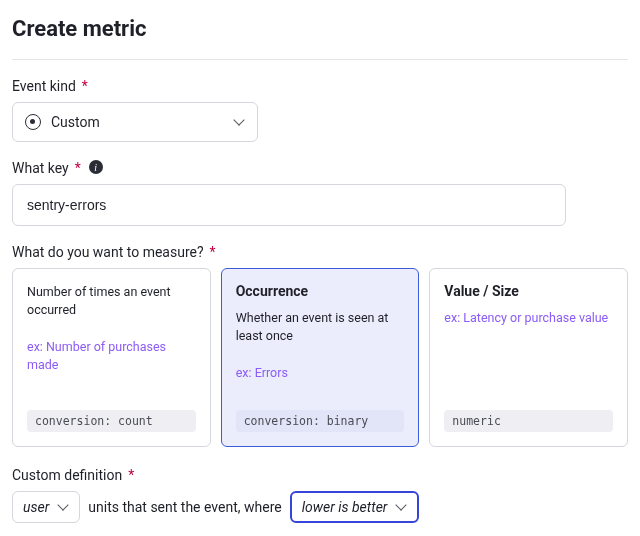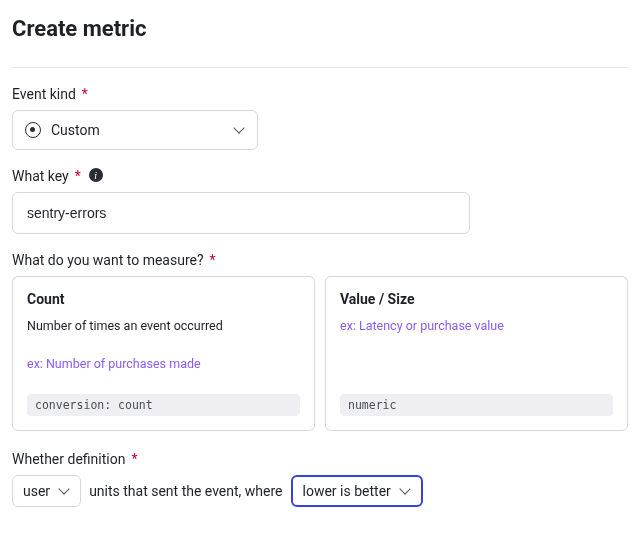--- a/index.html
+++ b/index.html
@@ -8,21 +8,21 @@
     background: #fff;
     color: #1f2028;
     width: 640px;
     height: 536px;
     overflow: hidden;
     padding: 16px 12px 0 12px;
   }
   h1 {
     font-size: 22px;
     font-weight: 700;
-    margin-bottom: 26px;
+    margin-bottom: 18px;
   }
   hr.sep {
     border: none;
     border-top: 1px solid #e5e5e9;
     margin-bottom: 18px;
   }
   .field { margin-bottom: 18px; }
   .label {
     font-size: 14px;
     color: #1f2028;
@@ -85,21 +85,21 @@
   .chev::before {
     content: "";
     position: absolute;
     width: 7px; height: 7px;
     border-right: 1.6px solid #565861;
     border-bottom: 1.6px solid #565861;
     transform: rotate(45deg);
     top: -1px; left: 0;
   }
   .text-input {
-    width: 458px;
+    width: 554px;
     height: 42px;
     padding: 0 14px;
   }
   .cards {
     display: flex;
     gap: 10px;
     margin-bottom: 20px;
   }
   .card {
     flex: 1 1 0;
@@ -134,38 +134,39 @@
   }
   .card-spacer { flex: 1 1 auto; }
   .tag {
     display: inline-block;
     background: #efeff3;
     color: #4a4c55;
     border-radius: 4px;
     font-family: ui-monospace, Menlo, Consolas, monospace;
     font-size: 11.5px;
     padding: 4px 8px;
-    margin-top: 12px;
+    margin-top: 28px;
   }
   .card.selected .tag { background: #e2e4f7; }
   .def-row {
     display: flex;
     align-items: center;
     flex-wrap: wrap;
     gap: 8px;
     font-size: 14px;
     margin-bottom: 22px;
   }
   .mini-select {
     display: inline-flex;
     align-items: center;
     height: 32px;
     padding: 0 10px;
     gap: 10px;
     cursor: pointer;
+    font-style: italic;
   }
   .mini-select.highlight {
     border: 2px solid #3644d9;
     border-radius: 6px;
   }
 </style>
 </head>
 <body>
 
 <h1>Create metric</h1>
@@ -194,37 +195,43 @@
   <input class="text-input" type="text" value="sentry-errors" style="">
 </div>
 
 <div class="field">
   <div class="label">
     <span>What do you want to measure?</span>
     <span class="req">*</span>
   </div>
   <div class="cards">
     <div class="card">
-      <div class="card-title">Count</div>
       <div class="card-desc">Number of times an event occurred</div>
       <div class="card-ex">ex: Number of purchases made</div>
       <div class="card-spacer"></div>
       <span class="tag">conversion: count</span>
+    </div>
+    <div class="card selected">
+      <div class="card-title">Occurrence</div>
+      <div class="card-desc">Whether an event is seen at least once</div>
+      <div class="card-ex">ex: Errors</div>
+      <div class="card-spacer"></div>
+      <span class="tag">conversion: binary</span>
     </div>
     <div class="card">
       <div class="card-title">Value / Size</div>
       <div class="card-ex">ex: Latency or purchase value</div>
       <div class="card-spacer"></div>
       <span class="tag">numeric</span>
     </div>
   </div>
 </div>
 
 <div class="label">
-  <span>Whether definition</span>
+  <span>Custom definition</span>
   <span class="req">*</span>
 </div>
 <div class="def-row">
   <span class="mini-select">
     <span>user</span>
     <span class="chev"></span>
   </span>
   <span>units that sent the event, where</span>
   <span class="mini-select highlight">
     <span>lower is better</span>

